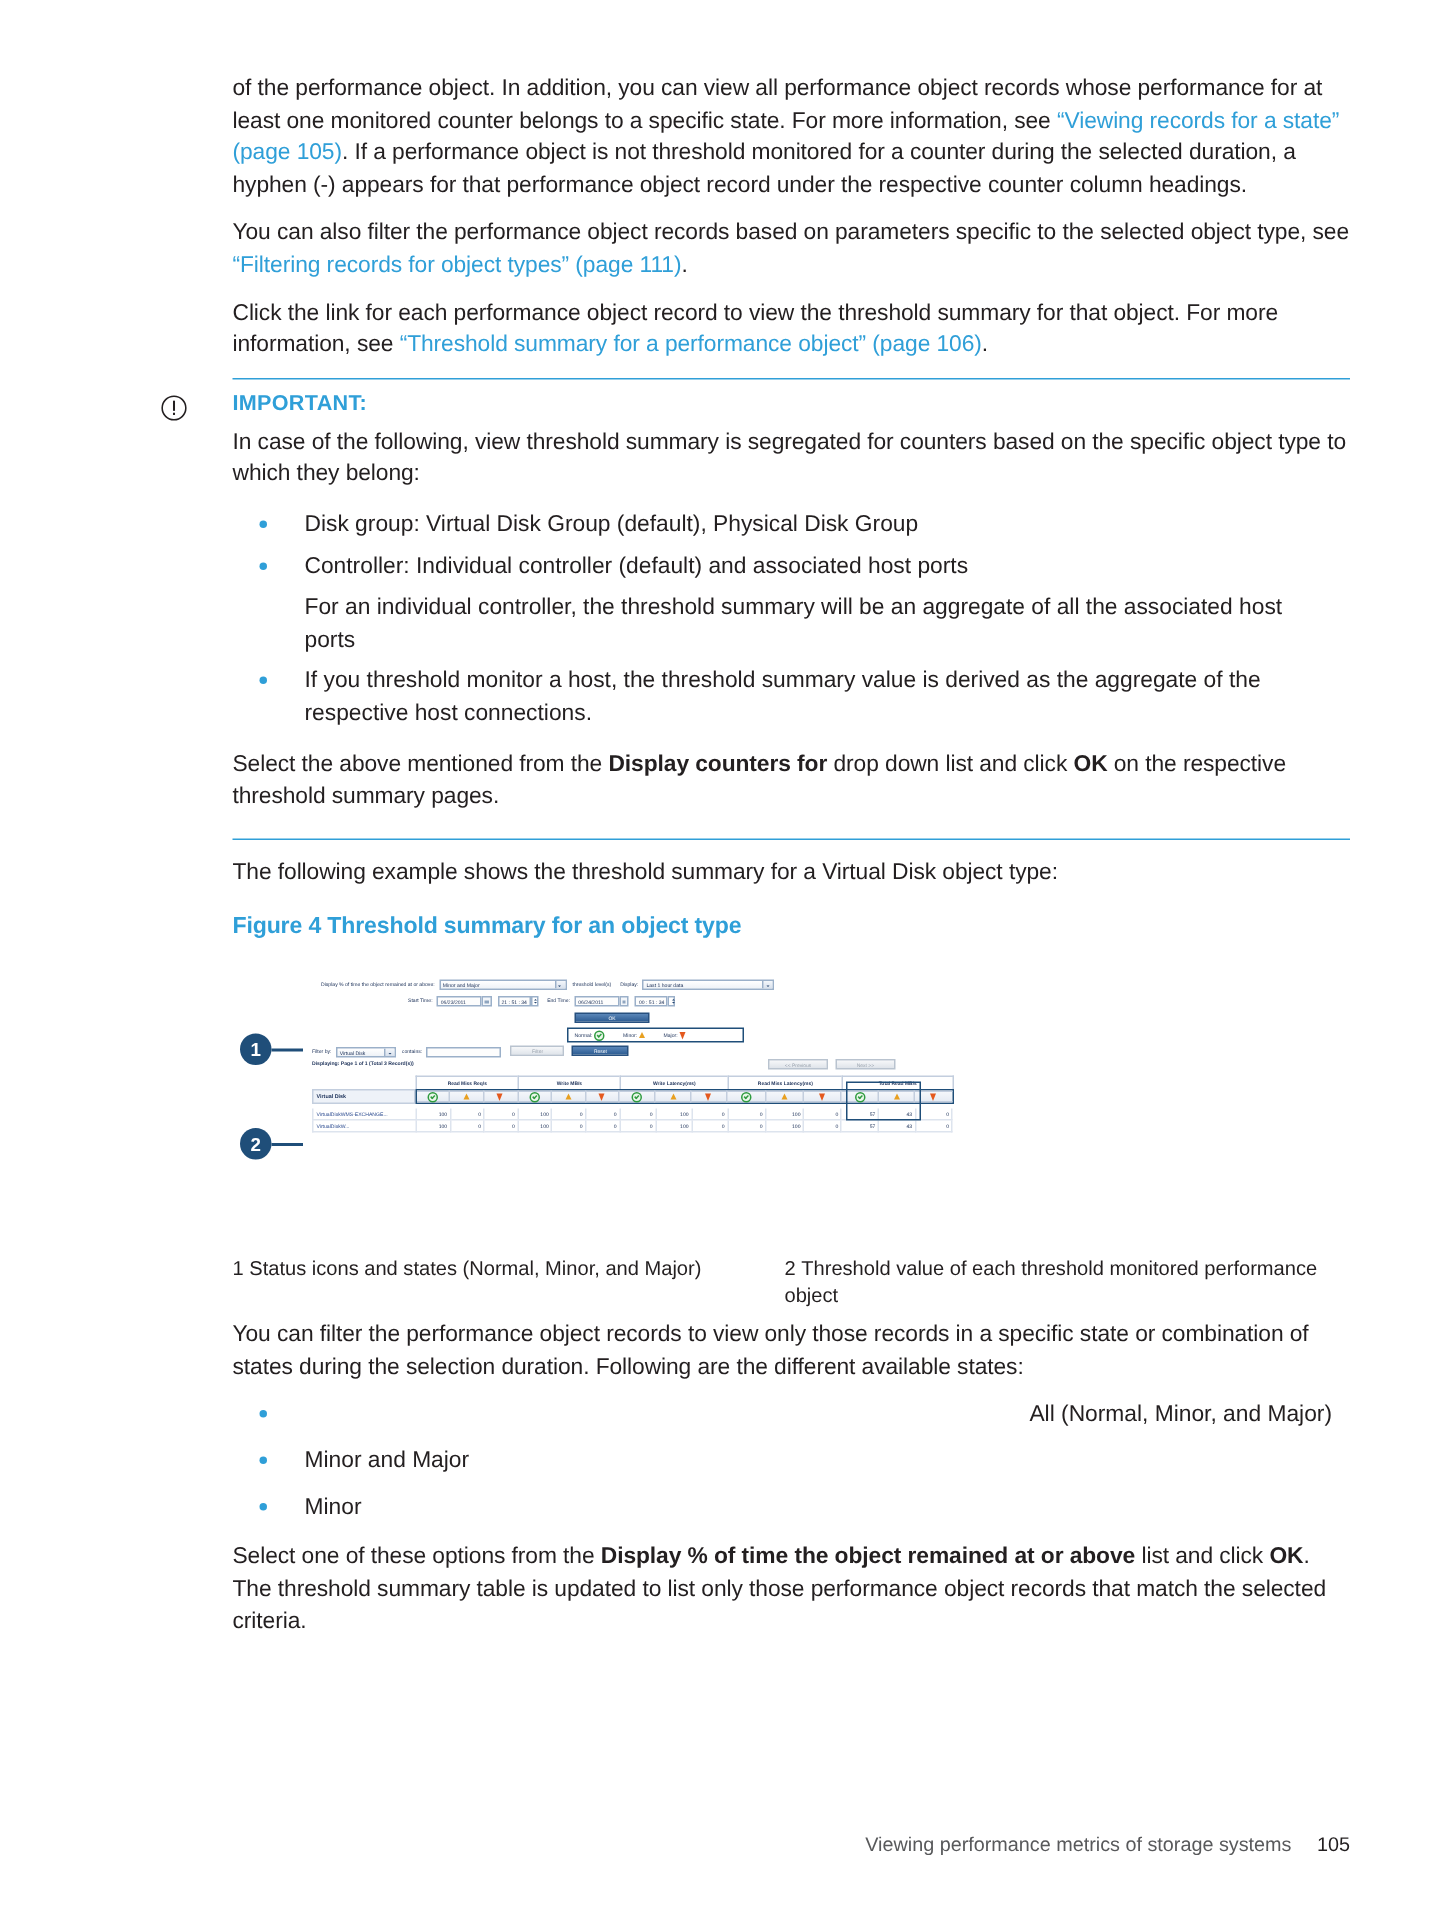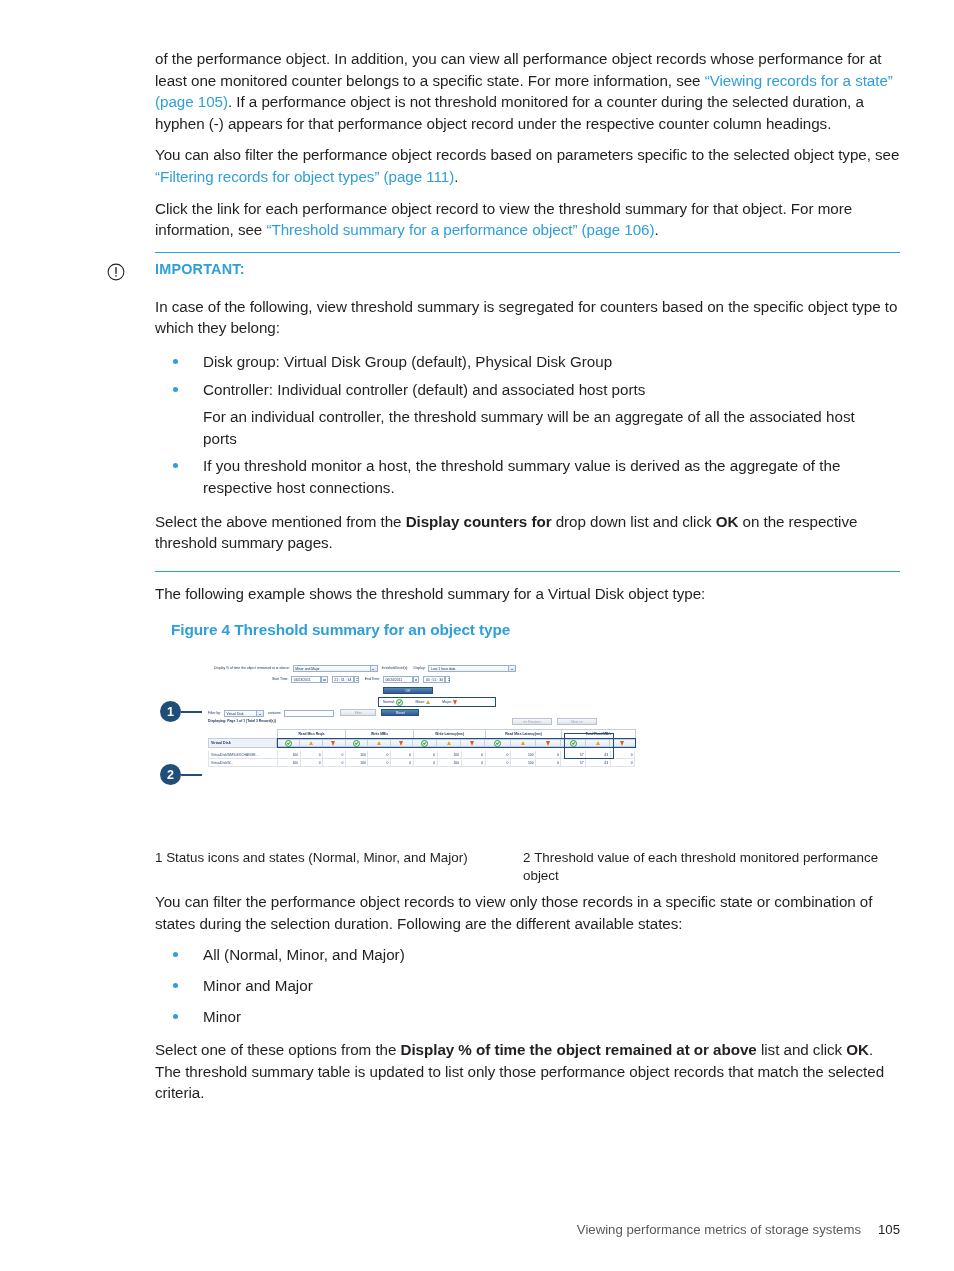--- a/index.html
+++ b/index.html
@@ -55,21 +55,21 @@
     top: 10px;
     width: 18px;
     height: 18px;
     color: #231f20;
   }
   .imp-title {
     font-size: 14.4px;
     font-weight: bold;
     color: #2f9fd8;
     letter-spacing: 0.2px;
-    margin: 0 0 19px 0;
+    margin: 0 0 7px 0;
   }
 
   ul.bullets {
     list-style: none;
     margin: 12px;
     padding: 0;
   }
   ul.bullets li {
     position: relative;
     padding-left: 36px;
@@ -89,21 +89,21 @@
   ul.bullets li .sub {
     display: block;
     margin-top: 6px;
   }
 
   
   .fig-title {
     font-size: 15.4px;
     font-weight: bold;
     color: #2f9fd8;
-    margin: 17px 0 8px 16px;
+    margin: 17px 0 8px 0;
     letter-spacing: -0.1px;
   }
 
   .figure {
     position: relative;
     width: 745px;
     height: 200px;
     margin: 4px 0 2px 0;
   }
 
@@ -578,21 +578,21 @@
     <div class="fig-legend" style="height:42px;">
       <div class="col1"><span>1</span>&nbsp;<span>Status icons and states (Normal, Minor, and Major)</span></div>
       <div class="col2"><span>2</span>&nbsp;<span>Threshold value of each threshold monitored performance object</span></div>
     </div>
 
 
 
     <p class="body">You can filter the performance object records to view only those records in a specific state or combination of states during the selection duration. Following are the different available states:</p>
 
     <ul class="bullets" style="margin-top:8px;">
-      <li style="margin:9px 0;"><span class="dot"></span><span>All (Normal, Minor, and Major)</span></li>
+      <li style="margin:9px 0;text-align:right;"><span class="dot"></span><span>All (Normal, Minor, and Major)</span></li>
       <li style="margin:9px 0;"><span class="dot"></span><span>Minor and Major</span></li>
       <li style="margin:9px 0;"><span class="dot"></span><span>Minor</span></li>
     </ul>
 
     <p class="body" style="margin-top:9px"><span>Select one of these options from the </span><span class="b">Display % of time the object remained at or above</span><span> list and click </span><span class="b">OK</span><span>. The threshold summary table is updated to list only those performance object records that match the selected criteria.</span></p>
 
   </div>
 
   <div class="footer">
     <span>Viewing performance metrics of storage systems</span><span class="pnum">105</span>

